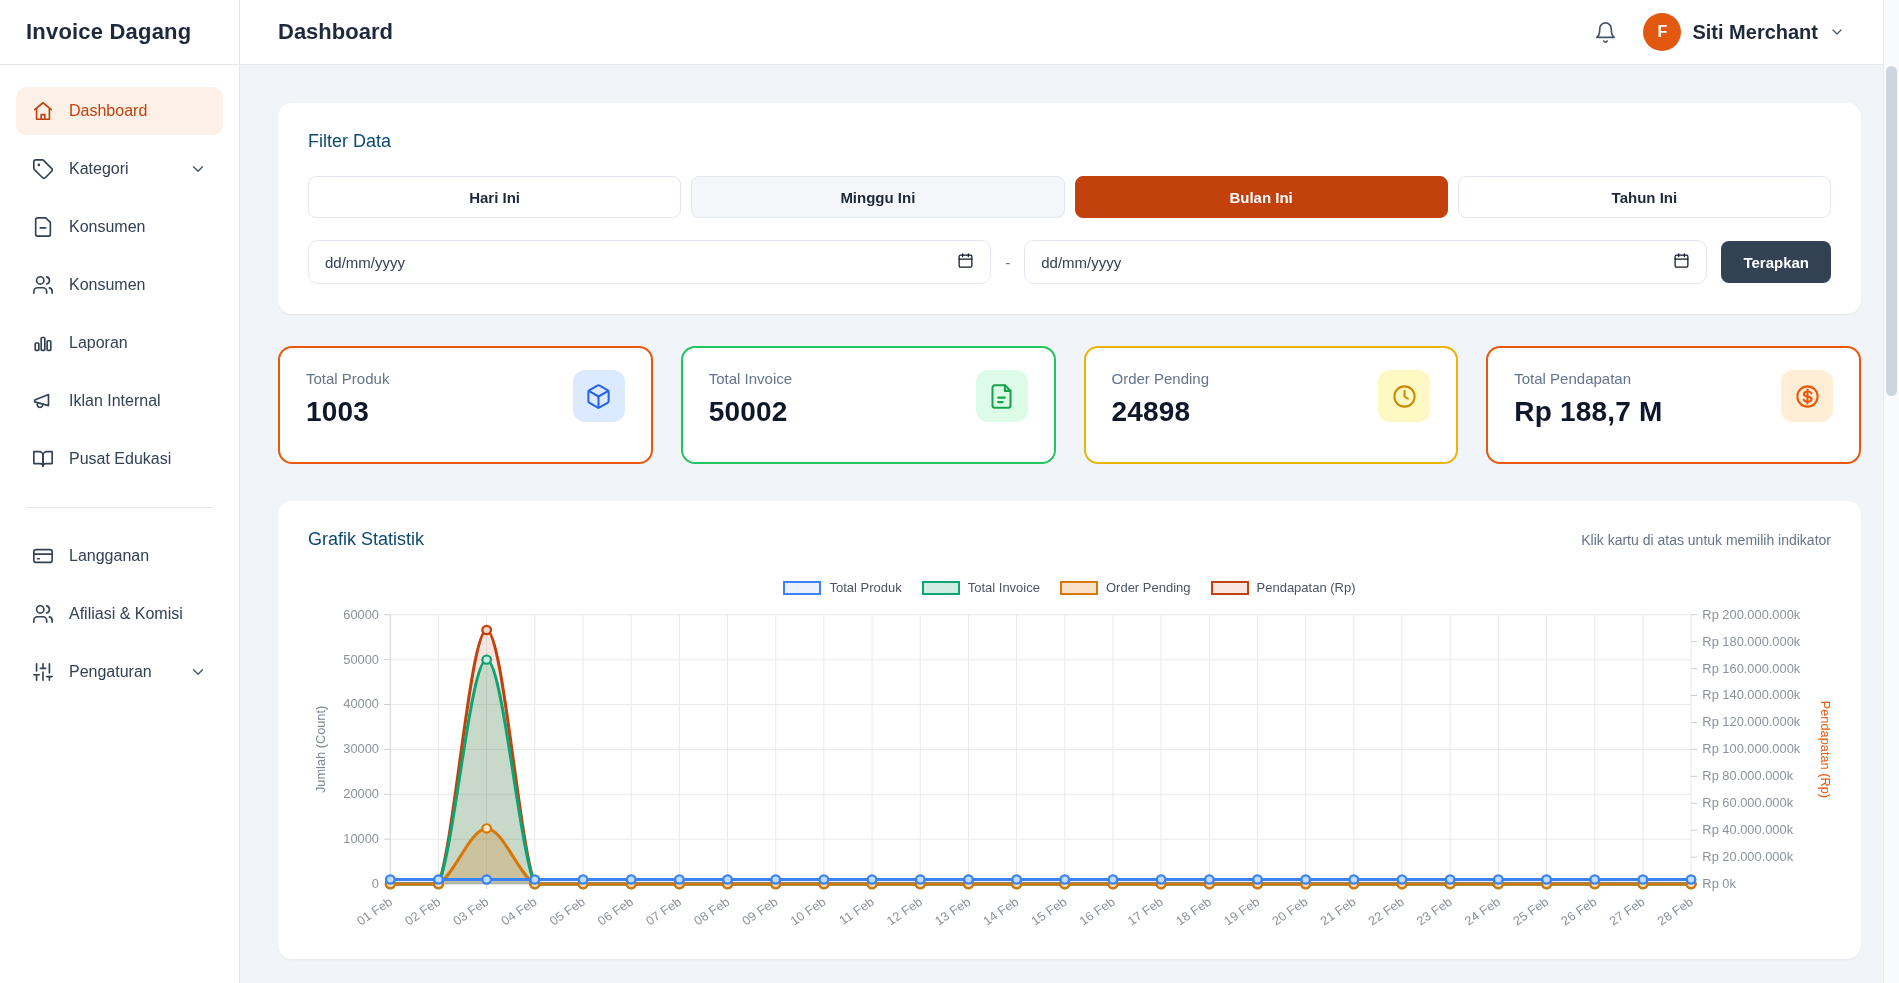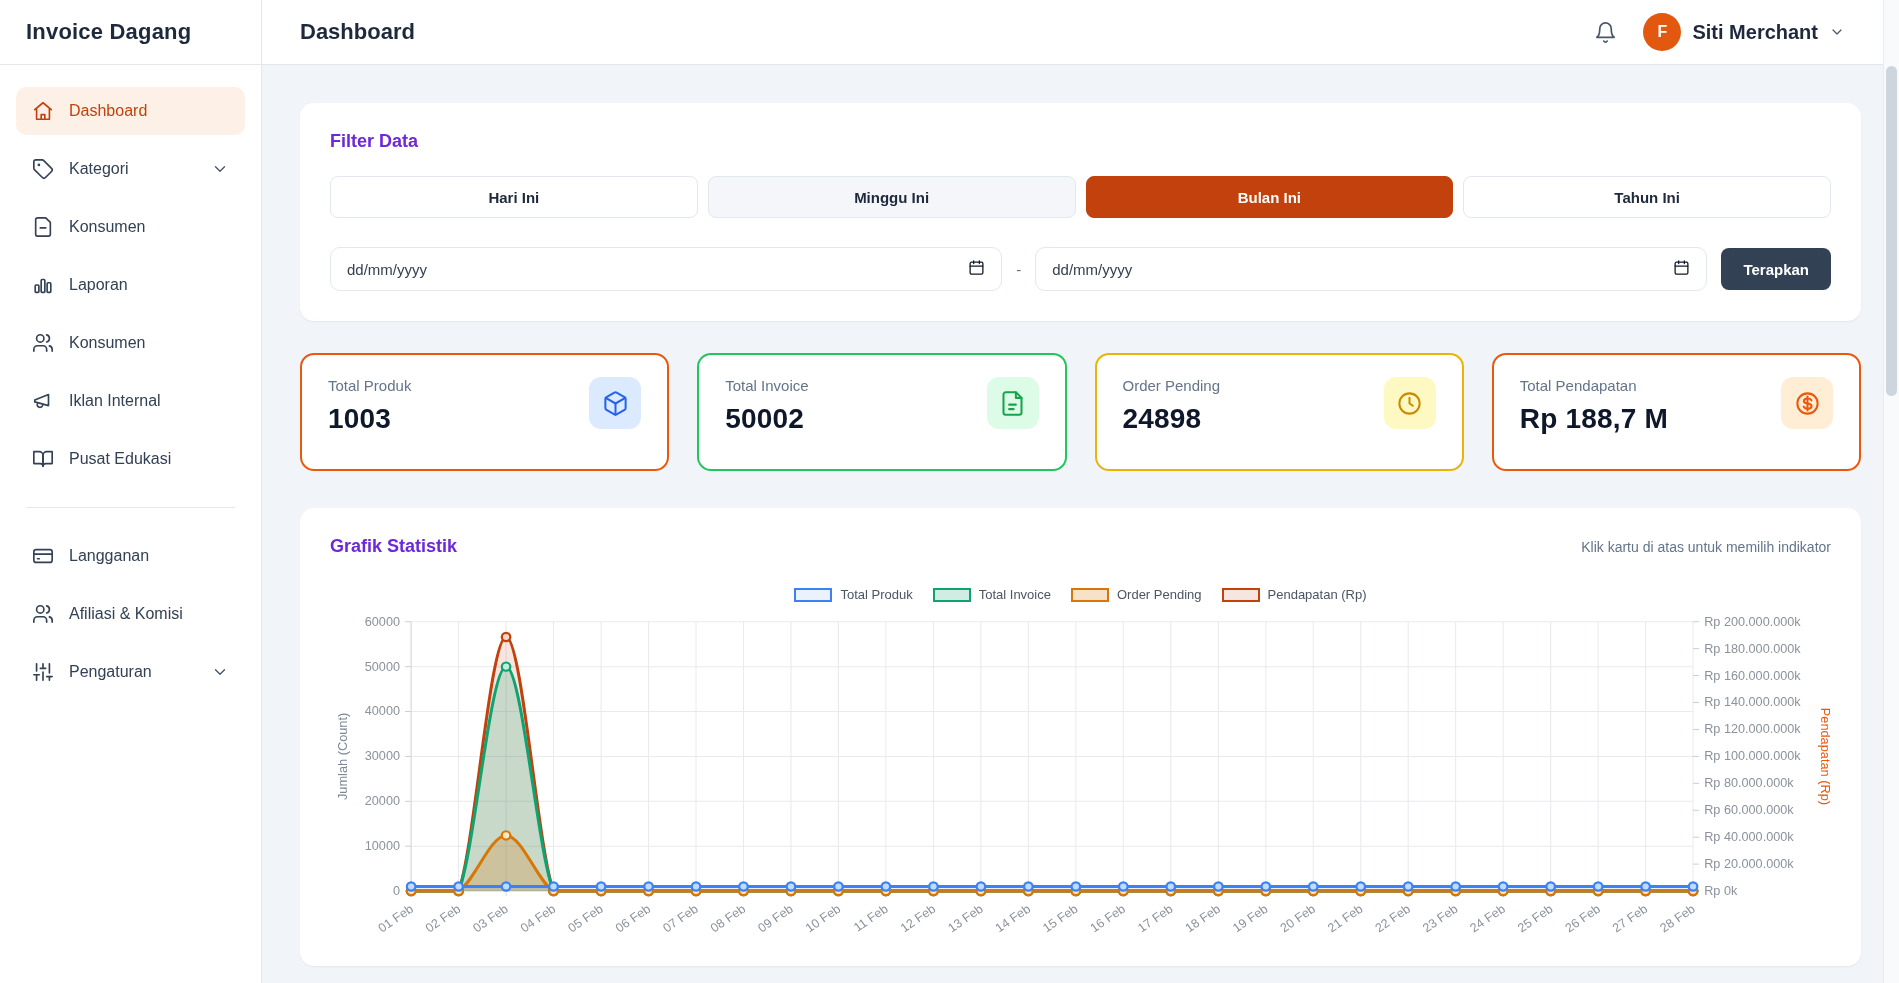--- a/index.html
+++ b/index.html
@@ -1,21 +1,21 @@
 <!DOCTYPE html>
 <html><head>
 <meta charset="utf-8">
 <style>
   * { box-sizing: border-box; margin: 0; padding: 0; }
   html,body { width:1899px; height:983px; overflow:hidden; }
   body { font-family:"Liberation Sans", sans-serif; background:#f1f5f9; color:#1e293b; }
   .app { display:flex; width:100%; height:100%; }
 
   
-  .sidebar { width:262px; flex-shrink:0; background:#fff; border-right:1px solid #e5e7eb; display:flex; flex-direction:column; }
+  .sidebar { width:240px; flex-shrink:0; background:#fff; border-right:1px solid #e5e7eb; display:flex; flex-direction:column; }
   .brand { height:65px; display:flex; align-items:center; padding:0 26px; font-size:22px; font-weight:bold; color:#1e293b; border-bottom:1px solid #e5e7eb; letter-spacing:.2px; }
   .nav { padding:22px 16px 0 16px; }
   .nav-item { display:flex; align-items:center; gap:15px; padding:13px 16px; border-radius:10px; color:#334155; font-size:16px; font-weight:500; margin-bottom:10px; cursor:pointer; }
   .nav-item.active { background:#fdf1e7; color:#c2410c; }
   .nav-icon { display:flex; }
   .nav-icon svg { width:22px; height:22px; }
   .nav-label { flex:1; }
   .chev { display:flex; color:#475569; }
   .chev svg { width:18px; height:18px; }
   .side-divider { height:1px; background:#e5e7eb; margin:14px 26px 2px 26px; }
@@ -30,26 +30,26 @@
   .user { display:flex; align-items:center; gap:11px; cursor:pointer; }
   .avatar { width:38px; height:38px; border-radius:50%; background:#e1580e; color:#fff; font-weight:700; font-size:16px; display:flex; align-items:center; justify-content:center; }
   .user-name { font-size:20px; font-weight:600; color:#1e293b; }
   .user .chev svg { width:16px; height:16px; }
 
   
   .content { flex:1; padding:38px 38px 8px 38px; overflow:hidden; }
   .card { background:#fff; border-radius:14px; box-shadow:0 1px 2px rgba(15,23,42,.06); }
 
   .filter-card { padding:28px 30px 30px 30px; }
-  .section-title { font-size:18px; font-weight:700; color:#6d28d9; }
+  .section-title { font-size:18px; font-weight:400; color:#0c4a6e; }
   .filter-buttons { display:flex; gap:10px; margin-top:24px; }
   .fbtn { flex:1; height:42px; border-radius:8px; border:1px solid #e2e8f0; background:#fff; font-family:inherit; font-size:15px; font-weight:600; color:#1e293b; display:flex; align-items:center; justify-content:center; cursor:pointer; }
   .fbtn.muted { background:#f4f6f9; }
   .fbtn.active { background:#c2410c; border-color:#c2410c; color:#fff; }
-  .date-row { display:flex; align-items:center; gap:14px; margin-top:29px; }
+  .date-row { display:flex; align-items:center; gap:14px; margin-top:22px; }
   .date-input { flex:1; height:44px; border:1px solid #e2e8f0; border-radius:10px; display:flex; align-items:center; justify-content:space-between; padding:0 16px; font-size:15px; color:#374151; cursor:text; background:#fff; }
   .date-input svg { width:17px; height:17px; color:#111827; }
   .dash { color:#64748b; font-size:15px; }
   .apply-btn { height:42px; padding:12px 22px; border:none; border-radius:8px; background:#334155; color:#fff; font-family:inherit; font-size:15px; font-weight:600; cursor:pointer; }
 
   
   .stats-row { display:flex; gap:28px; margin-top:32px; }
   .stat-card { flex:1; background:#fff; border-radius:14px; border:2px solid #ccc; padding:22px 26px; display:flex; justify-content:space-between; align-items:flex-start; min-height:118px; cursor:pointer; }
   .stat-label { font-size:15px; color:#64748b; }
   .stat-value { font-size:28px; font-weight:800; color:#0f172a; margin-top:9px; letter-spacing:.2px; }
@@ -107,37 +107,37 @@
             <svg viewBox="0 0 24 24" fill="none" stroke="currentColor" stroke-width="1.8" stroke-linecap="round" stroke-linejoin="round">
               <path d="M15 2H6a2 2 0 0 0-2 2v16a2 2 0 0 0 2 2h12a2 2 0 0 0 2-2V7Z"></path>
               <path d="M9 13h6"></path>
             </svg>
           </span>
           <span class="nav-label">Konsumen</span>
         </div>
         <div class="nav-item">
           <span class="nav-icon">
             <svg viewBox="0 0 24 24" fill="none" stroke="currentColor" stroke-width="1.8" stroke-linecap="round" stroke-linejoin="round">
-              <rect x="3.5" y="12" width="4" height="8" rx="1"></rect>
-              <rect x="10" y="6" width="4" height="14" rx="1"></rect>
-              <rect x="16.5" y="9.5" width="4" height="10.5" rx="1"></rect>
-            </svg>
-          </span>
-          <span class="nav-label">Laporan</span>
-        </div>
-        <div class="nav-item">
-          <span class="nav-icon">
-            <svg viewBox="0 0 24 24" fill="none" stroke="currentColor" stroke-width="1.8" stroke-linecap="round" stroke-linejoin="round">
               <path d="M16 21v-2a4 4 0 0 0-4-4H6a4 4 0 0 0-4 4v2"></path>
               <circle cx="9" cy="7" r="4"></circle>
               <path d="M22 21v-2a4 4 0 0 0-3-3.87"></path>
               <path d="M16 3.13a4 4 0 0 1 0 7.75"></path>
             </svg>
           </span>
           <span class="nav-label">Konsumen</span>
+        </div>
+        <div class="nav-item">
+          <span class="nav-icon">
+            <svg viewBox="0 0 24 24" fill="none" stroke="currentColor" stroke-width="1.8" stroke-linecap="round" stroke-linejoin="round">
+              <rect x="3.5" y="12" width="4" height="8" rx="1"></rect>
+              <rect x="10" y="6" width="4" height="14" rx="1"></rect>
+              <rect x="16.5" y="9.5" width="4" height="10.5" rx="1"></rect>
+            </svg>
+          </span>
+          <span class="nav-label">Laporan</span>
         </div>
         <div class="nav-item">
           <span class="nav-icon">
             <svg viewBox="0 0 24 24" fill="none" stroke="currentColor" stroke-width="1.8" stroke-linecap="round" stroke-linejoin="round">
               <path d="M3 11 18 5v12L3 13v-2Z"></path>
               <path d="M11.6 16.8a3 3 0 1 1-5.8-1.6"></path>
             </svg>
           </span>
           <span class="nav-label">Iklan Internal</span>
         </div>

